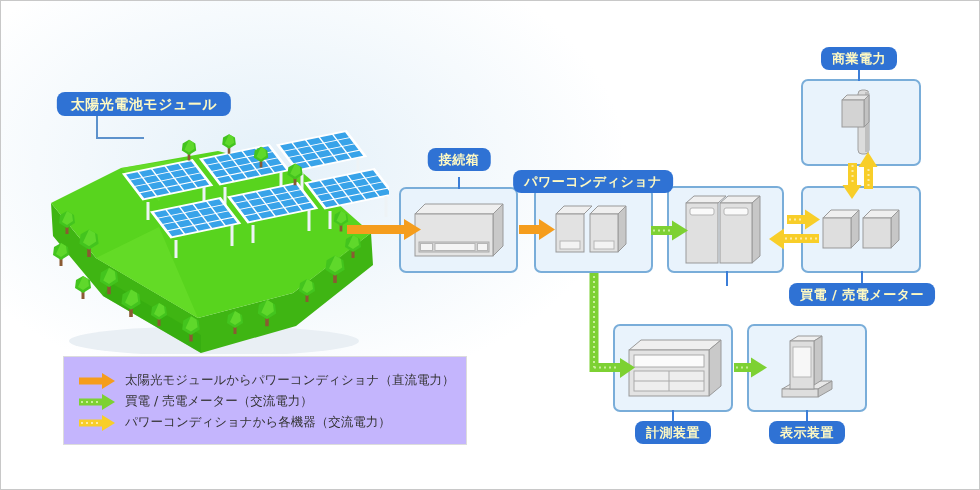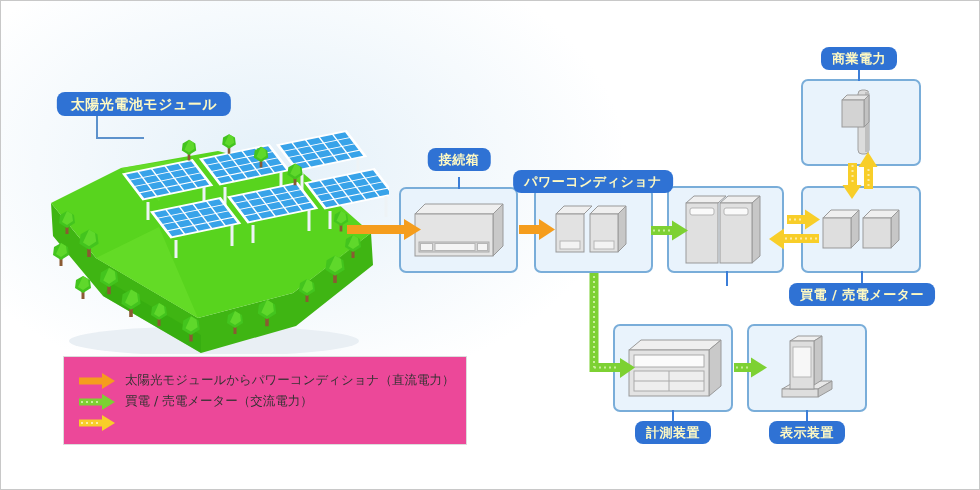--- a/index.html
+++ b/index.html
@@ -10,21 +10,21 @@
   .node{position:absolute;background:#e9f3fc;border:2px solid #79add9;border-radius:7px;
         box-sizing:border-box;display:flex;align-items:center;justify-content:center;}
   .badge{position:absolute;transform:translateX(-50%);background:#2f72d4;color:#fef9c3;
          font-weight:bold;font-size:13px;line-height:1;padding:5px 11px;border-radius:8px;
          white-space:nowrap;letter-spacing:0.5px;}
   .badge-lg{font-size:14px;padding:5px 14px;}
   .conn{position:absolute;width:2px;background:#3c7ed8;}
   .conn-h{position:absolute;height:2px;background:#5d92cc;}
   .conn-thin{width:1.5px;background:#5d92cc;}
   .overlay{position:absolute;left:0;top:0;pointer-events:none;}
-  .legend{position:absolute;left:62px;top:355px;width:404px;height:89px;background:#ec4899;
+  .legend{position:absolute;left:62px;top:355px;width:404px;height:89px;background:#c4b5fd;
           border:1px solid #dcdcdc;box-sizing:border-box;padding:13px 0 0 14px;}
   .legend-row{display:flex;align-items:center;height:21px;gap:9px;}
   .legend-row span{font-size:12.5px;color:#333;white-space:nowrap;}
   .device{display:block;}
 </style>
 </head>
 <body>
 
 <div class="stage">
 
@@ -239,16 +239,17 @@
         <line x1="3" y1="9" x2="22" y2="9" stroke="#c9ef9a" stroke-width="2" stroke-dasharray="2 3"></line>
       </svg>
       <span>買電 / 売電メーター（交流電力）</span>
     </div>
     <div class="legend-row">
       <svg width="38" height="17">
         <rect x="1" y="5.5" width="23" height="7" fill="#f8ce29"></rect>
         <polygon points="24,1 24,17 37,9" fill="#f8ce29"></polygon>
         <line x1="3" y1="9" x2="22" y2="9" stroke="#fdeba6" stroke-width="2" stroke-dasharray="2 3"></line>
       </svg>
+      <span>パワーコンディショナから各機器（交流電力）</span>
     </div>
   </div>
 
 </div>
 
 </body></html>

